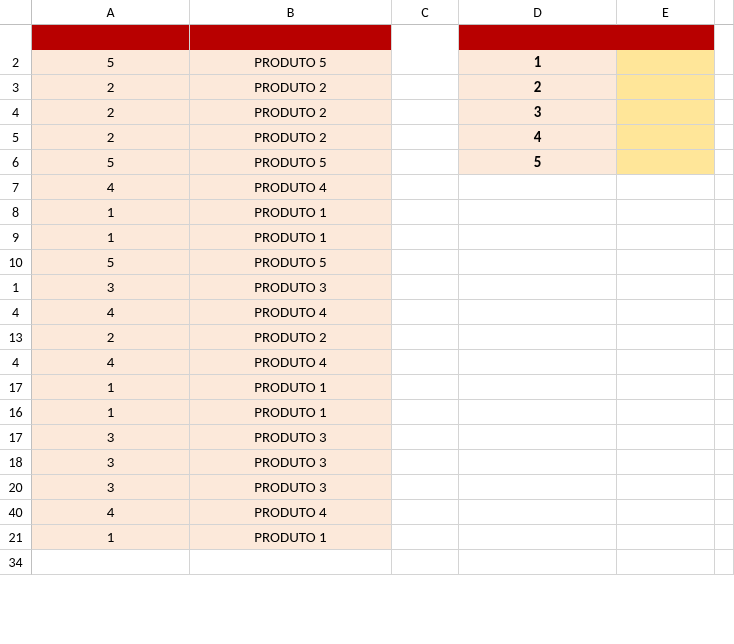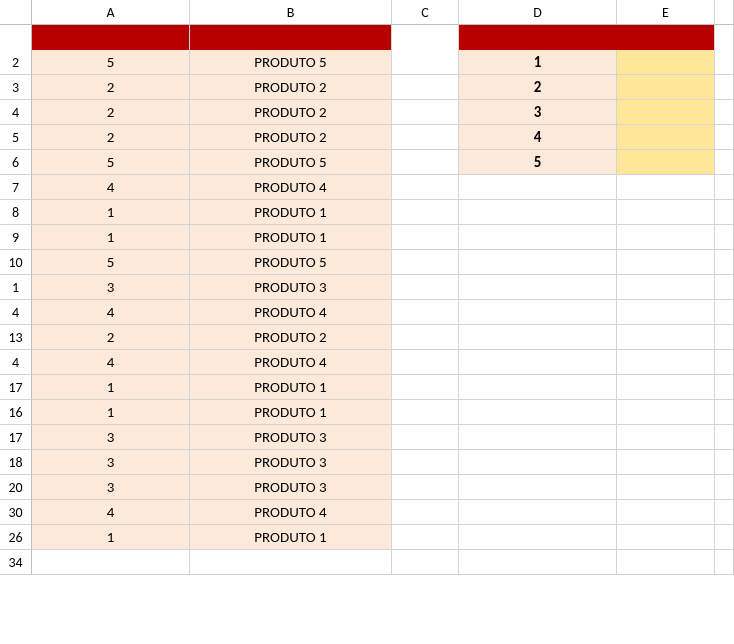--- a/index.html
+++ b/index.html
@@ -198,28 +198,28 @@
     <div class="cell "></div>
     <div class="cell "></div>
     <div class="cell "></div>
     <div class="cell row-head">20</div>
     <div class="cell peach">3</div>
     <div class="cell peach">PRODUTO 3</div>
     <div class="cell "></div>
     <div class="cell "></div>
     <div class="cell "></div>
     <div class="cell "></div>
-    <div class="cell row-head">30</div>
-    <div class="cell peach">4</div>
-    <div class="cell peach">PRODUTO 4</div>
-    <div class="cell "></div>
-    <div class="cell "></div>
-    <div class="cell "></div>
-    <div class="cell "></div>
-    <div class="cell row-head">26</div>
+    <div class="cell row-head">40</div>
+    <div class="cell peach">4</div>
+    <div class="cell peach">PRODUTO 4</div>
+    <div class="cell "></div>
+    <div class="cell "></div>
+    <div class="cell "></div>
+    <div class="cell "></div>
+    <div class="cell row-head">21</div>
     <div class="cell peach">1</div>
     <div class="cell peach">PRODUTO 1</div>
     <div class="cell "></div>
     <div class="cell "></div>
     <div class="cell "></div>
     <div class="cell "></div>
     <div class="cell row-head">34</div>
     <div class="cell "></div>
     <div class="cell "></div>
     <div class="cell "></div>

